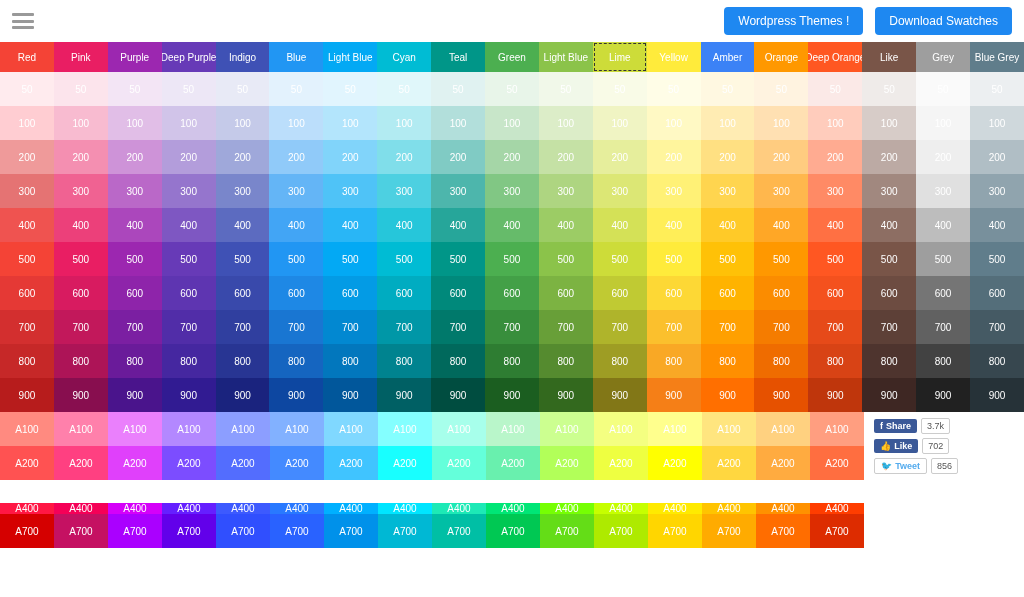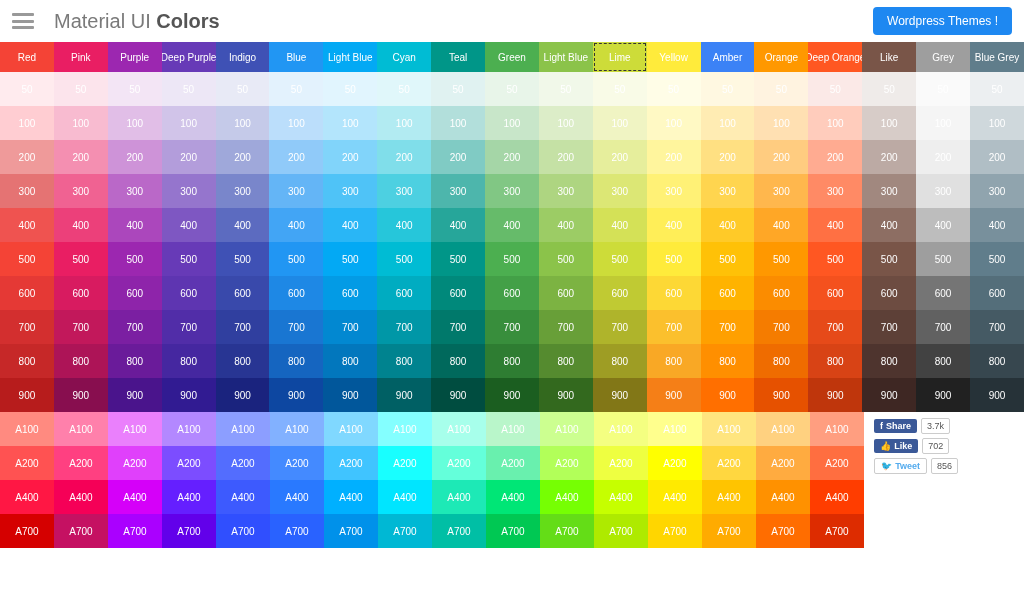--- a/index.html
+++ b/index.html
@@ -142,25 +142,23 @@
 </style>
 </head>
 <body>
 
 <div class="header">
   <div class="hamburger">
     <span></span>
       <span></span>
       <span></span>
   </div>
-  <div class="title">
-    <span>Material UI </span><b>Colors</b>
-  </div>
   <div class="flex-grow"></div>
   <button class="btn">Wordpress Themes !</button>
+  <button class="btn">Download Swatches</button>
 </div>
 
 <div class="hue-row" id="hue-row">
     <div class="hue-cell" style="background: rgb(244, 67, 54);">Red</div>
     <div class="hue-cell" style="background: rgb(233, 30, 99);">Pink</div>
     <div class="hue-cell" style="background: rgb(156, 39, 176);">Purple</div>
     <div class="hue-cell" style="background: rgb(103, 58, 183);">Deep Purple</div>
     <div class="hue-cell" style="background: rgb(63, 81, 181);">Indigo</div>
     <div class="hue-cell" style="background: rgb(33, 150, 243);">Blue</div>
     <div class="hue-cell" style="background: rgb(3, 169, 244);">Light Blue</div>
@@ -422,21 +420,21 @@
         <div class="swatch" style="flex: 1 1 0%; background: rgb(24, 255, 255);">A200</div>
         <div class="swatch" style="flex: 1 1 0%; background: rgb(100, 255, 218);">A200</div>
         <div class="swatch" style="flex: 1 1 0%; background: rgb(105, 240, 174);">A200</div>
         <div class="swatch" style="flex: 1 1 0%; background: rgb(178, 255, 89);">A200</div>
         <div class="swatch" style="flex: 1 1 0%; background: rgb(238, 255, 65);">A200</div>
         <div class="swatch" style="flex: 1 1 0%; background: rgb(255, 255, 0);">A200</div>
         <div class="swatch" style="flex: 1 1 0%; background: rgb(255, 215, 64);">A200</div>
         <div class="swatch" style="flex: 1 1 0%; background: rgb(255, 171, 64);">A200</div>
         <div class="swatch" style="flex: 1 1 0%; background: rgb(255, 110, 64);">A200</div>
       </div>
-      <div style="display: flex; height: 34px; width: 100%;">
+      <div style="display: flex; height: 34px; width: 100%; align-items: flex-end;">
         <div class="swatch" style="flex: 1 1 0%; background: rgb(255, 23, 68);">A400</div>
         <div class="swatch" style="flex: 1 1 0%; background: rgb(245, 0, 87);">A400</div>
         <div class="swatch" style="flex: 1 1 0%; background: rgb(213, 0, 249);">A400</div>
         <div class="swatch" style="flex: 1 1 0%; background: rgb(101, 31, 255);">A400</div>
         <div class="swatch" style="flex: 1 1 0%; background: rgb(61, 90, 254);">A400</div>
         <div class="swatch" style="flex: 1 1 0%; background: rgb(41, 121, 255);">A400</div>
         <div class="swatch" style="flex: 1 1 0%; background: rgb(0, 176, 255);">A400</div>
         <div class="swatch" style="flex: 1 1 0%; background: rgb(0, 229, 255);">A400</div>
         <div class="swatch" style="flex: 1 1 0%; background: rgb(29, 233, 182);">A400</div>
         <div class="swatch" style="flex: 1 1 0%; background: rgb(0, 230, 118);">A400</div>

